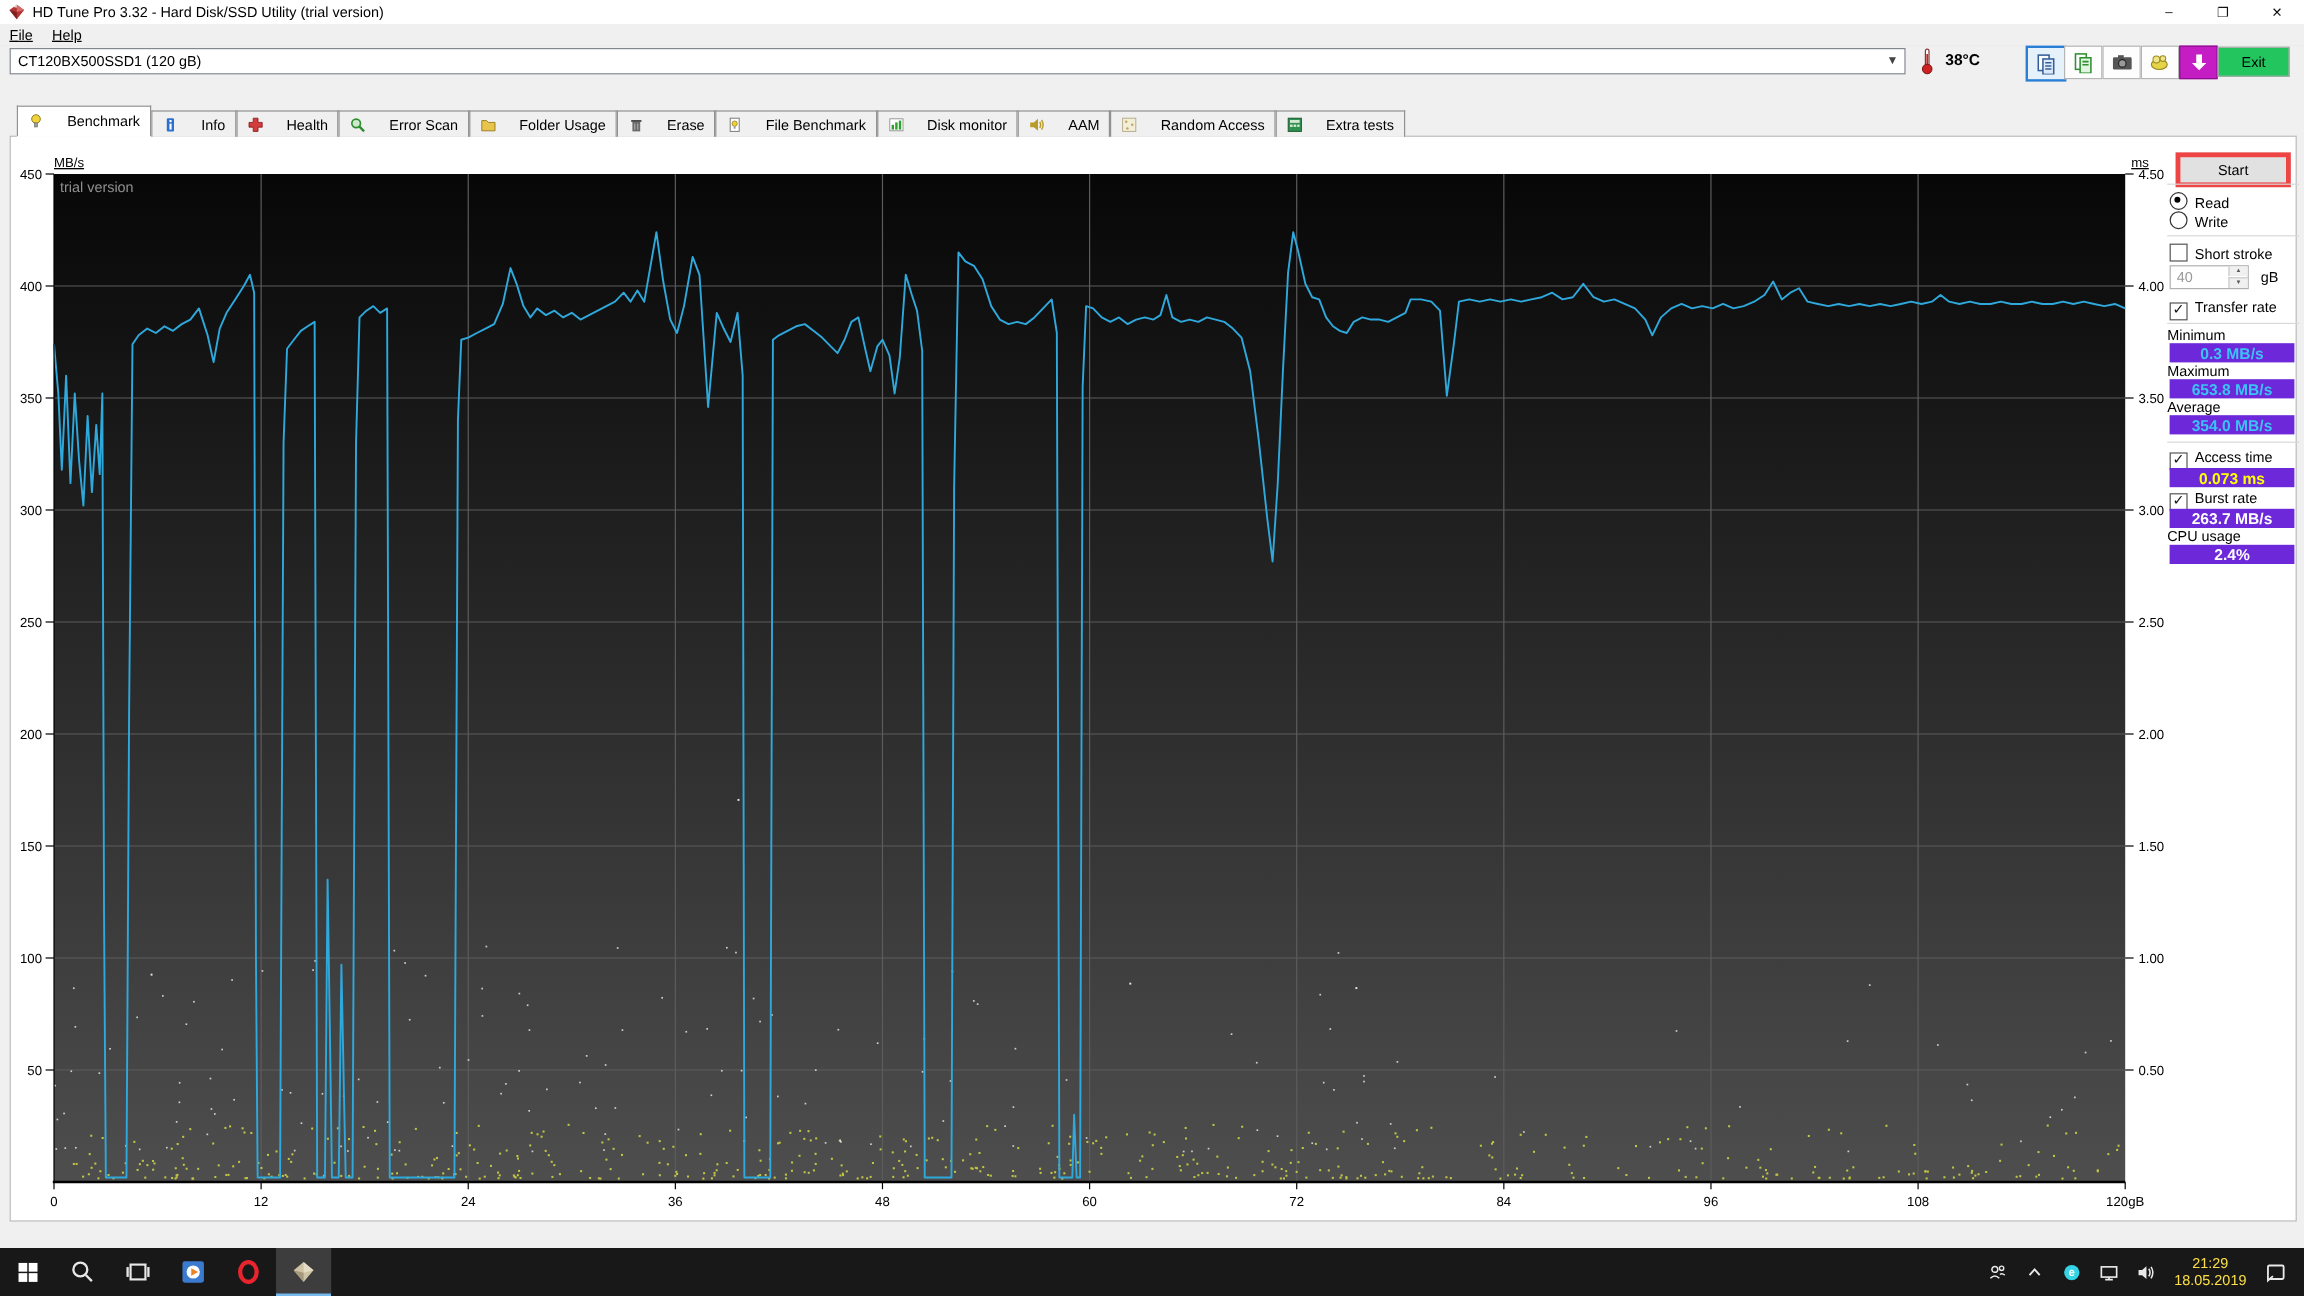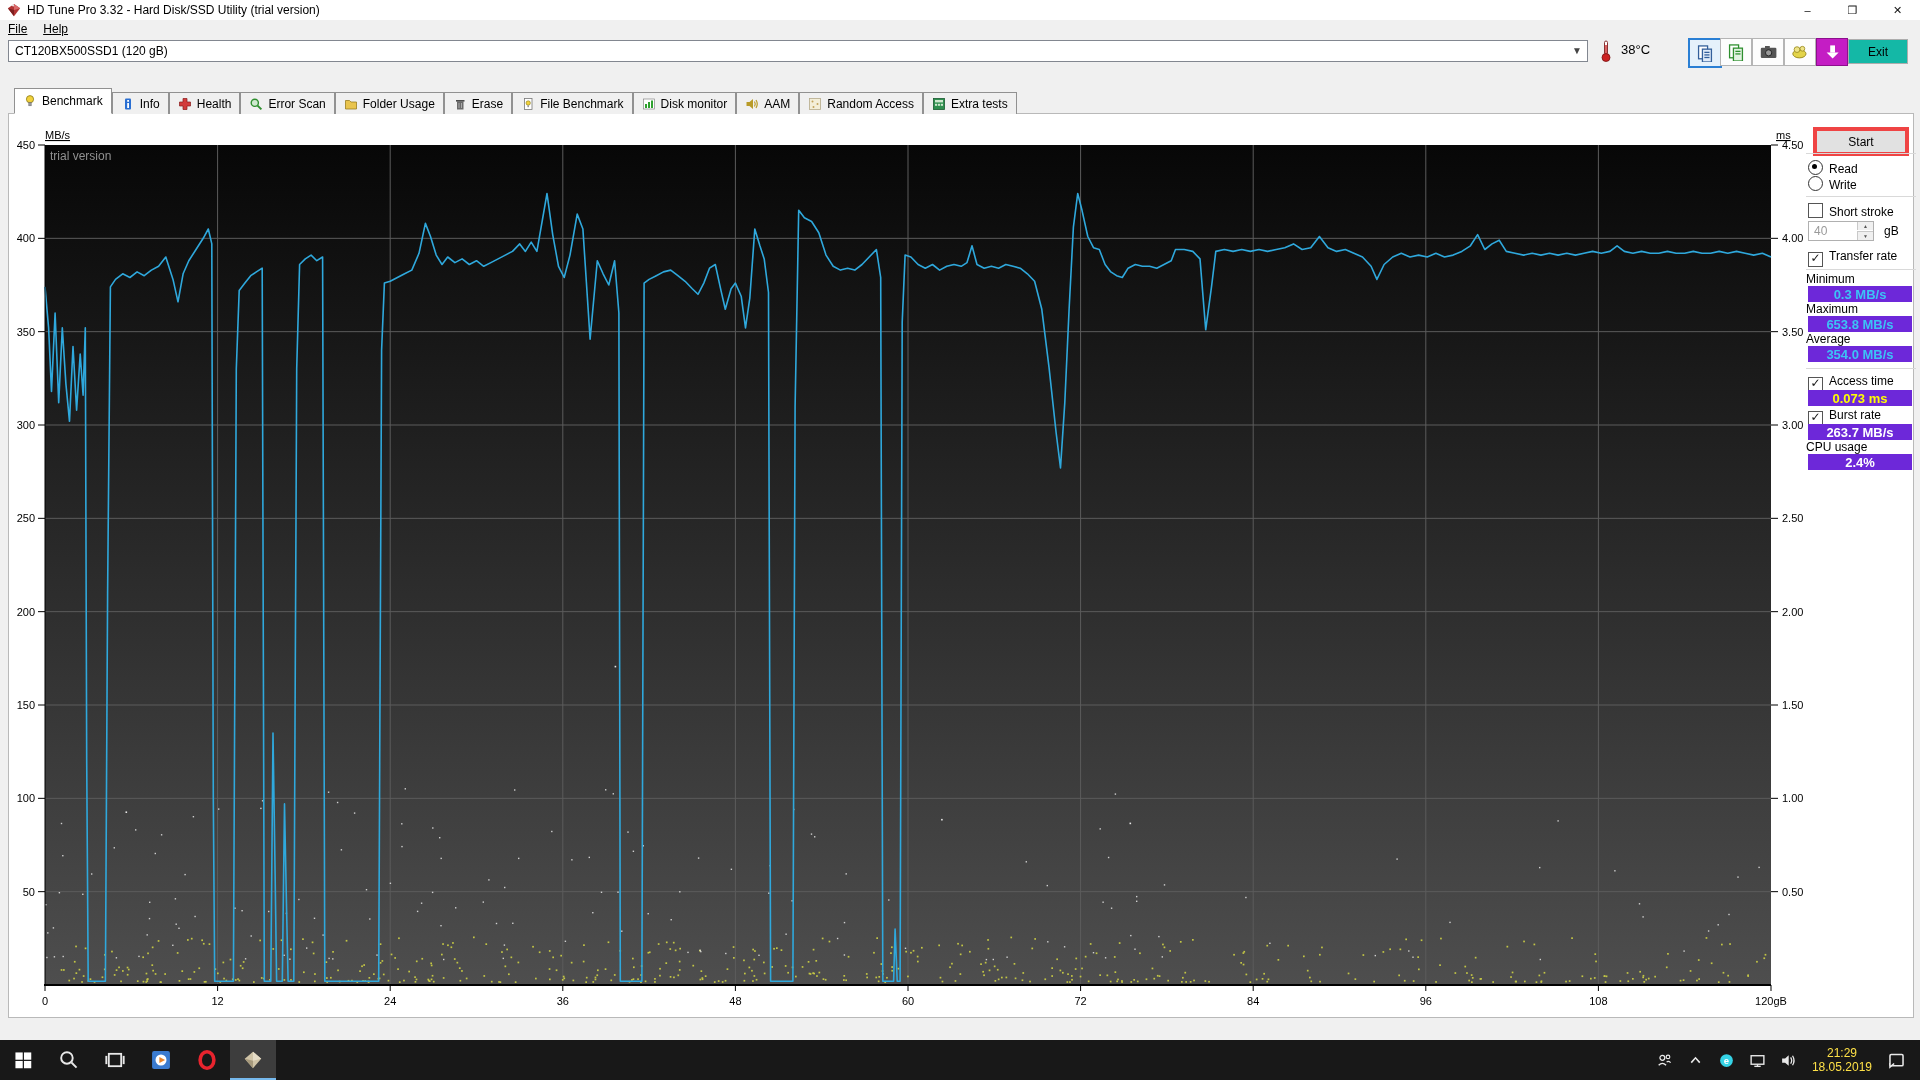--- a/index.html
+++ b/index.html
@@ -16,30 +16,30 @@
   #menubar{position:absolute;left:0;top:20px;width:1920px;height:18px;background:#f0f0f0;
     display:flex;align-items:center;font-size:12px;border-bottom:1px solid #e2e2e2;text-decoration:underline;}
   .menu-item{display:inline-block;padding:1px 8px;}
   .menu-item::first-letter{text-decoration:underline;}
   
   #toolbar{position:absolute;left:0;top:38px;width:1920px;height:28px;background:#f0f0f0;text-align:right;}
   #device-select{position:absolute;left:8px;top:2px;width:1572px;height:20px;background:#fff;
     border:1px solid #828790;font-size:12px;display:flex;align-items:center;padding-left:6px;color:#000;}
   #device-chevron{position:absolute;right:5px;top:4px;font-size:10px;color:#444;}
   #thermo{position:absolute;left:1598px;top:1px;width:16px;height:24px;}
-  #temp-label{position:absolute;left:1621px;top:4px;font-size:13px;font-weight:normal;color:#000;}
+  #temp-label{position:absolute;left:1621px;top:4px;font-size:13px;font-weight:bold;color:#000;}
   .toolbtn{position:absolute;top:0px;width:30px;height:26px;border:1px solid #b5b5b5;background:#fdfdfd;
     display:flex;align-items:center;justify-content:center;}
   .toolbtn.sel{border:2px solid #2a7fd4;background:#e5f1fb;}
   .toolbtn.magenta{background:#c41dc4;border-color:#8d0f8d;}
-  #exit-btn{position:absolute;left:1848px;top:1px;width:58px;height:23px;background:#14b8a6;
+  #exit-btn{position:absolute;left:1848px;top:1px;width:58px;height:23px;background:#22c55e;
     border:1px solid #adadad;font-size:12px;display:flex;align-items:center;justify-content:center;}
   
   #tabbar{position:absolute;left:14px;top:90px;height:24px;display:flex;align-items:flex-end;z-index:3;}
-  .tab{display:flex;align-items:center;gap:5px;height:21px;padding:0 8px;background:#f0f0f0;
+  .tab{display:flex;align-items:center;gap:19px;height:21px;padding:0 8px;background:#f0f0f0;
     border:1px solid #919191;border-bottom:none;font-size:12px;margin-right:0px;}
   .tab.active{background:#ffffff;height:24px;position:relative;z-index:4;border-bottom:1px solid #fff;}
   .tab svg{display:block;}
   #tabpage{position:absolute;left:8px;top:113px;width:1904px;height:903px;background:#ffffff;
     border:1px solid #b9b9b9;z-index:0;}
   
   #chart-svg{position:absolute;left:0;top:0;z-index:1;pointer-events:none;}
   
   .pnl{position:absolute;z-index:5;font-size:12px;color:#000;}
   #start-btn{left:1813px;top:127px;width:88px;height:21px;background:#e1e1e1;border:4px solid #ef4444;

